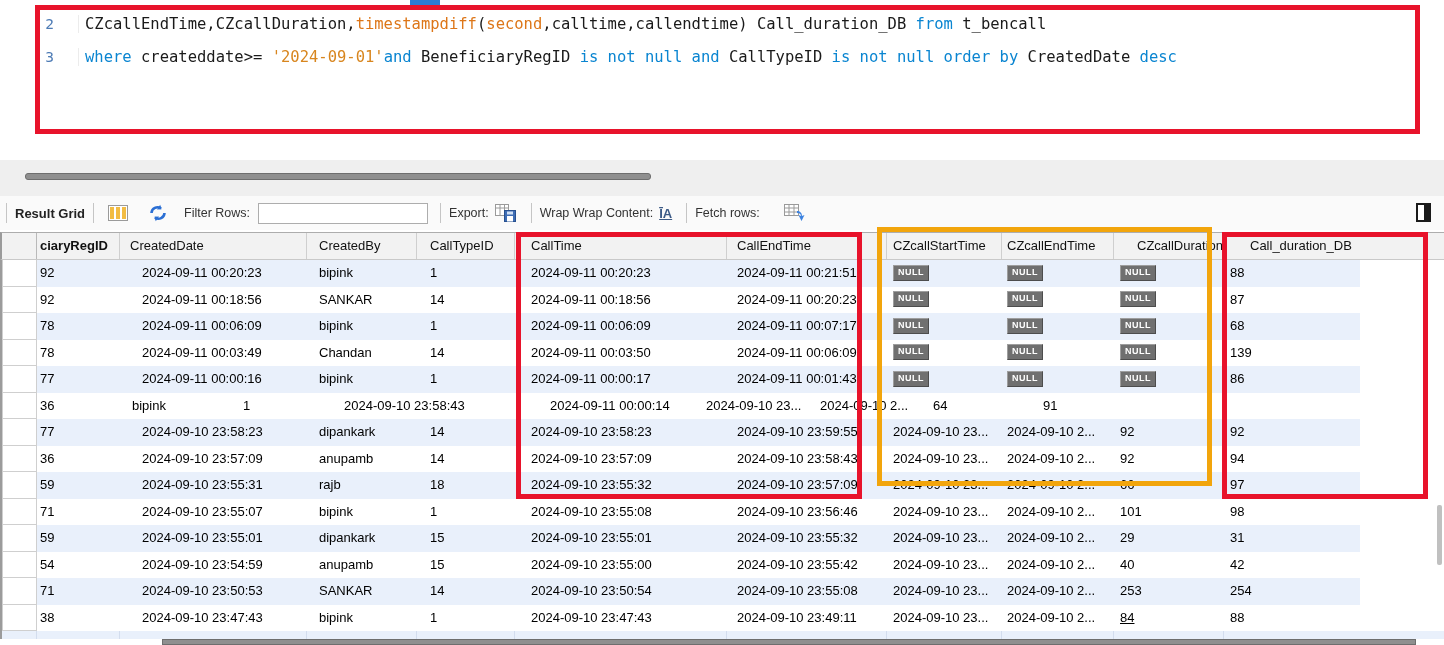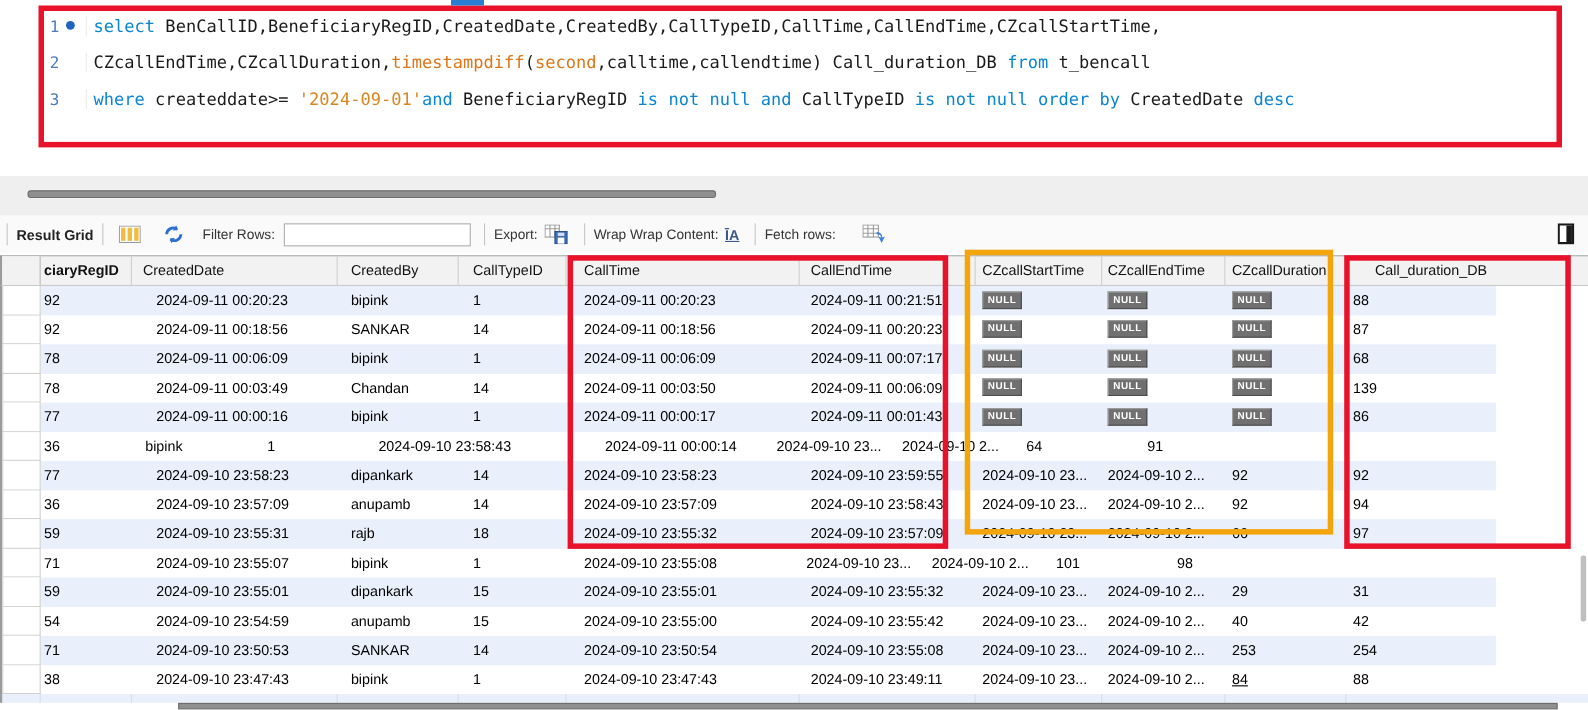--- a/index.html
+++ b/index.html
@@ -83,21 +83,20 @@
   .ann-red-calltime{left:516px;top:232px;width:346px;height:267px;}
   .ann-orange-cz{left:877px;top:227px;width:335px;height:259px;}
   .ann-red-duration{left:1222px;top:232px;width:206px;height:267px;}
   .blue-frag{position:absolute;left:410px;top:0;width:30px;height:5px;z-index:60;}
 </style>
 </head>
 <body>
 
 <div class="editor">
   <div id="sql-lines">
-      <div class="code-line"><span class="gutter"><span class="lnum">1</span><span class="bp-dot"></span></span><span class="code"><span class="tok-kw">select</span><span class="tok-pl"> BenCallID,BeneficiaryRegID,CreatedDate,CreatedBy,CallTypeID,CallTime,CallEndTime,CZcallStartTime,</span></span></div>
       <div class="code-line"><span class="gutter"><span class="lnum">2</span></span><span class="code"><span class="tok-pl">CZcallEndTime,CZcallDuration,</span><span class="tok-fn">timestampdiff</span><span class="tok-pl">(</span><span class="tok-fn">second</span><span class="tok-pl">,calltime,callendtime) Call_duration_DB </span><span class="tok-kw">from</span><span class="tok-pl"> t_bencall</span></span></div>
       <div class="code-line"><span class="gutter"><span class="lnum">3</span></span><span class="code"><span class="tok-kw">where</span><span class="tok-pl"> createddate&gt;= </span><span class="tok-st">'2024-09-01'</span><span class="tok-kw">and</span><span class="tok-pl"> BeneficiaryRegID </span><span class="tok-kw">is not null and</span><span class="tok-pl"> CallTypeID </span><span class="tok-kw">is not null order by</span><span class="tok-pl"> CreatedDate </span><span class="tok-kw">desc</span></span></div>
     </div>
 </div>
 
 <div class="hband">
   <div class="thumb"></div>
 </div>
 
 <div class="toolbar">
@@ -165,21 +164,21 @@
 <div class="ghead" id="grid-header">
     <span class="hcell c0" style="width: 35px;"></span>
     <span class="hcell c1" style="width: 83px; font-weight: bold;">ciaryRegID</span>
     <span class="hcell c2" style="width: 187px;">CreatedDate</span>
     <span class="hcell c3" style="width: 110px;">CreatedBy</span>
     <span class="hcell c4" style="width: 98px;">CallTypeID</span>
     <span class="hcell c5" style="width: 212px;">CallTime</span>
     <span class="hcell c6" style="width: 160px;">CallEndTime</span>
     <span class="hcell c7" style="width: 115px;">CZcallStartTime</span>
     <span class="hcell c8" style="width: 112px;">CZcallEndTime</span>
-    <span class="hcell c9" style="width: 110px;">CZcallDuration</span>
+    <span class="hcell c9" style="width: 110px; text-align: right;">CZcallDuration</span>
     <span class="hcell c10" style="width: 222px;">Call_duration_DB</span>
   </div>
 <div id="grid-body">
     <div class="drow blue">
       <span class="rowhead" style="width: 35px; display: inline-block; height: 26.5px;"></span>
       <span class="dcell c1" style="width: 83px;">92</span>
       <span class="dcell c2" style="width: 187px;">2024-09-11 00:20:23</span>
       <span class="dcell c3" style="width: 110px;">bipink</span>
       <span class="dcell c4" style="width: 98px;">1</span>
       <span class="dcell c5" style="width: 212px;">2024-09-11 00:20:23</span>
@@ -292,20 +291,21 @@
       <span class="dcell c9" style="width: 110px;">66</span>
       <span class="dcell c10" style="width: 222px;">97</span>
     </div>
     <div class="drow white">
       <span class="rowhead" style="width: 35px; display: inline-block; height: 26.5px;"></span>
       <span class="dcell c1" style="width: 83px;">71</span>
       <span class="dcell c2" style="width: 187px;">2024-09-10 23:55:07</span>
       <span class="dcell c3" style="width: 110px;">bipink</span>
       <span class="dcell c4" style="width: 98px;">1</span>
       <span class="dcell c5" style="width: 212px;">2024-09-10 23:55:08</span>
+      <span class="dcell c6" style="width: 160px;">2024-09-10 23:56:46</span>
       <span class="dcell c7" style="width: 115px;">2024-09-10 23...</span>
       <span class="dcell c8" style="width: 112px;">2024-09-10 2...</span>
       <span class="dcell c9" style="width: 110px;">101</span>
       <span class="dcell c10" style="width: 222px;">98</span>
     </div>
     <div class="drow blue">
       <span class="rowhead" style="width: 35px; display: inline-block; height: 26.5px;"></span>
       <span class="dcell c1" style="width: 83px;">59</span>
       <span class="dcell c2" style="width: 187px;">2024-09-10 23:55:01</span>
       <span class="dcell c3" style="width: 110px;">dipankark</span>

